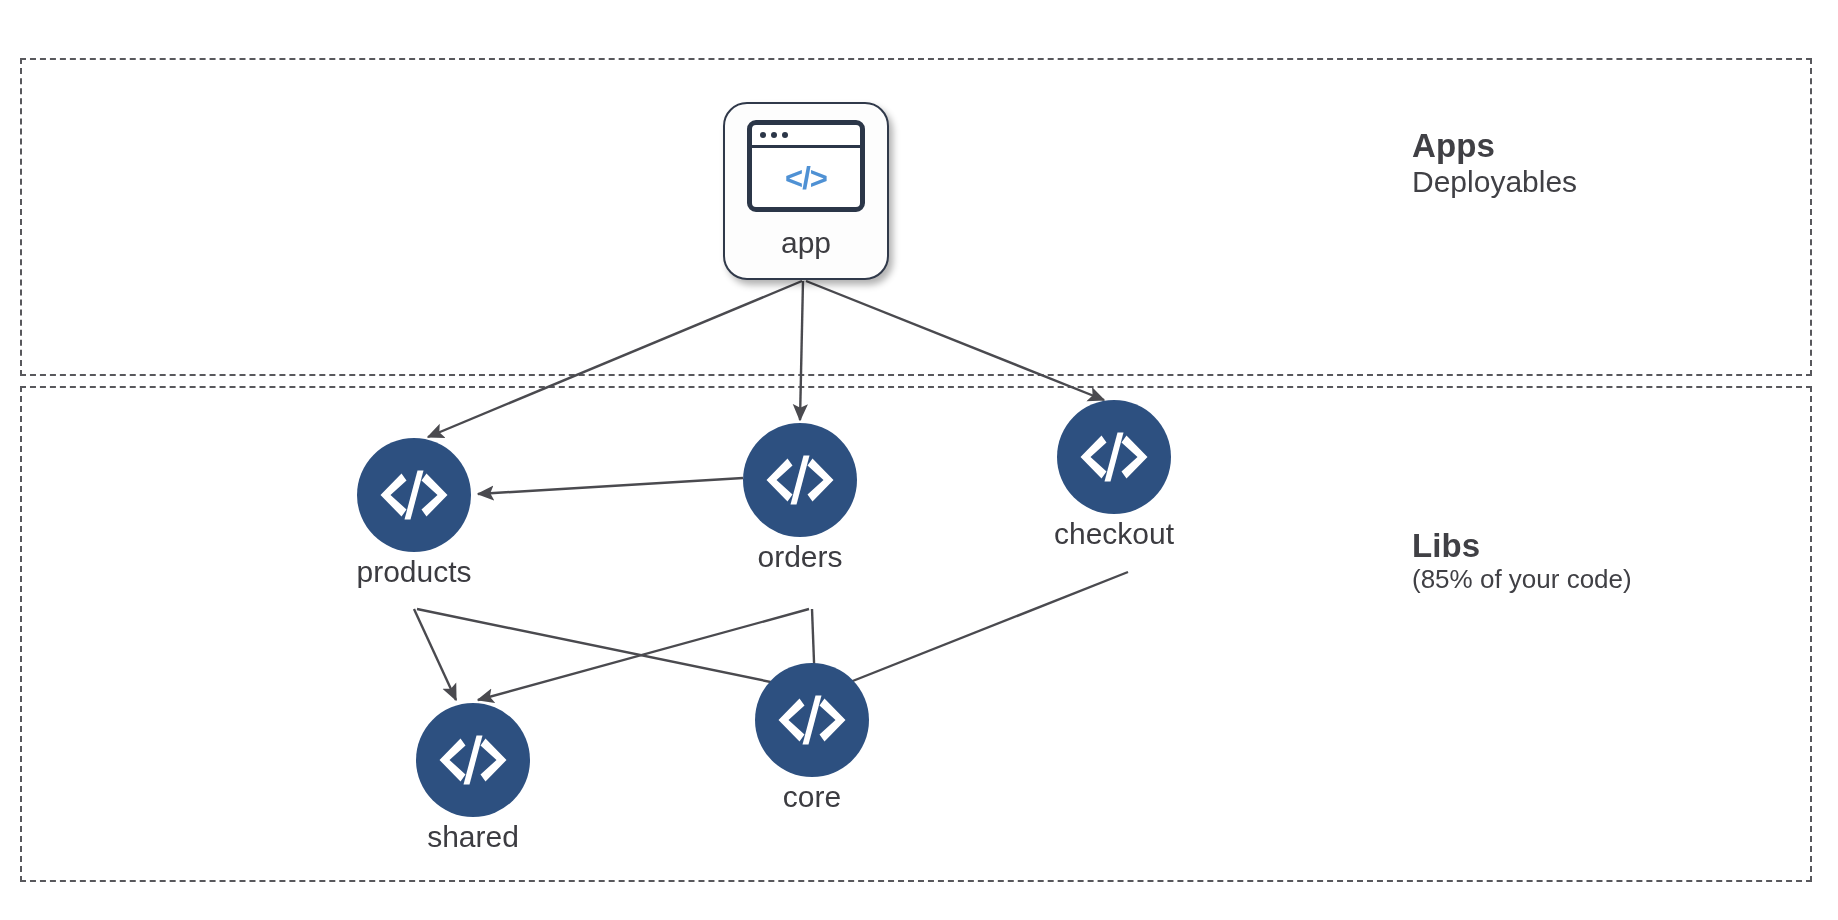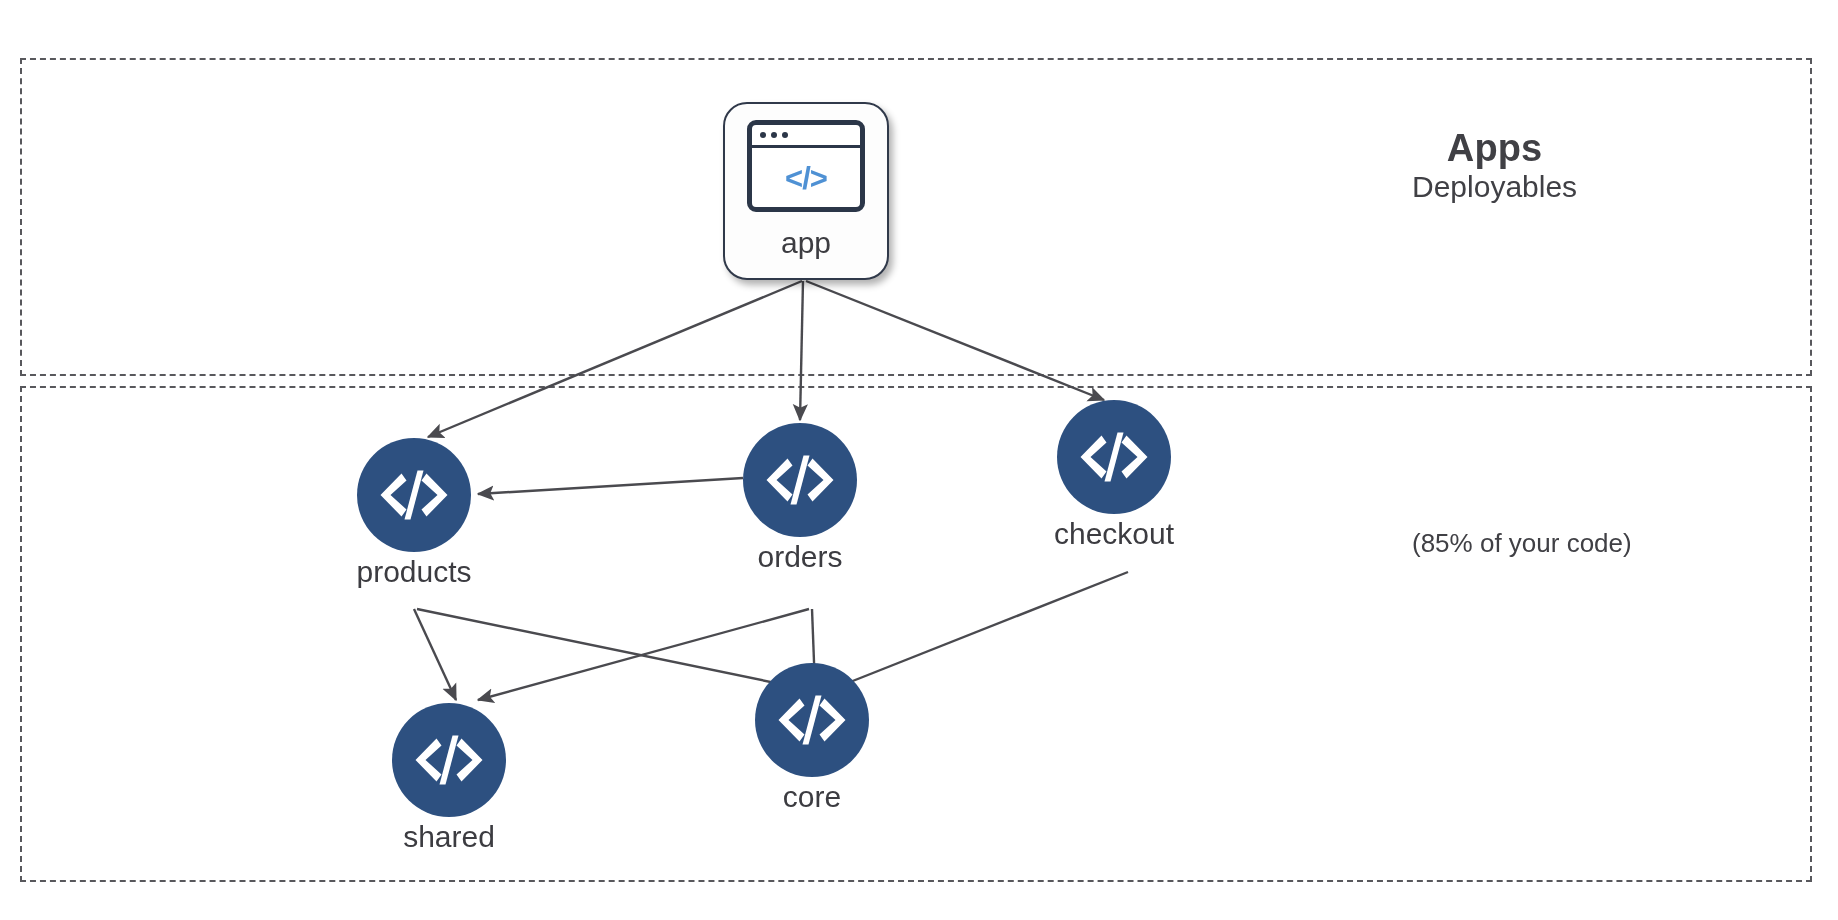--- a/index.html
+++ b/index.html
@@ -37,26 +37,25 @@
   }
   #zone-apps  { left: 20px; top: 58px;  width: 1792px; height: 318px; }
   #zone-libs  { left: 20px; top: 386px; width: 1792px; height: 496px; }
 
   
   .zone-caption {
     position: absolute;
     color: #404045;
   }
   .zone-caption .zone-title {
-    font-size: 38px;
+    font-size: 33px;
     font-weight: bold;
     letter-spacing: 0.1px;
     line-height: 1.08;
     color: #404045;
-    text-align: center;
   }
   .zone-caption .zone-sub {
     font-size: 30px;
     font-weight: normal;
     line-height: 1.2;
     color: #404045;
     text-align: center;
   }
   .zone-caption .zone-sub.small {
     font-size: 26px;
@@ -153,21 +152,21 @@
     top: 118px;
     white-space: nowrap;
     font-size: 30px;
     color: #3c3c41;
     line-height: 1.05;
   }
 
   #node-products { left: 357px; top: 438px; }
   #node-orders   { left: 743px; top: 423px; }
   #node-checkout { left: 1057px; top: 400px; }
-  #node-shared   { left: 392px; top: 703px; text-decoration: underline; }
+  #node-shared   { left: 416px; top: 703px; text-decoration: underline; }
   #node-core     { left: 755px; top: 663px; }
 </style>
 </head>
 <body>
 
 <div id="stage">
 
   <div class="zone-box" id="zone-apps"></div>
   <div class="zone-box" id="zone-libs"></div>
 
@@ -266,16 +265,17 @@
     </div>
     <div class="lib-label">core</div>
   </div>
 
   <div class="zone-caption" id="caption-apps">
     <div class="zone-title">Apps</div>
     <div class="zone-sub">Deployables</div>
   </div>
 
   <div class="zone-caption" id="caption-libs">
+    <div class="zone-title">Libs</div>
     <div class="zone-sub small">(85% of your code)</div>
   </div>
 
 </div>
 
 </body></html>

